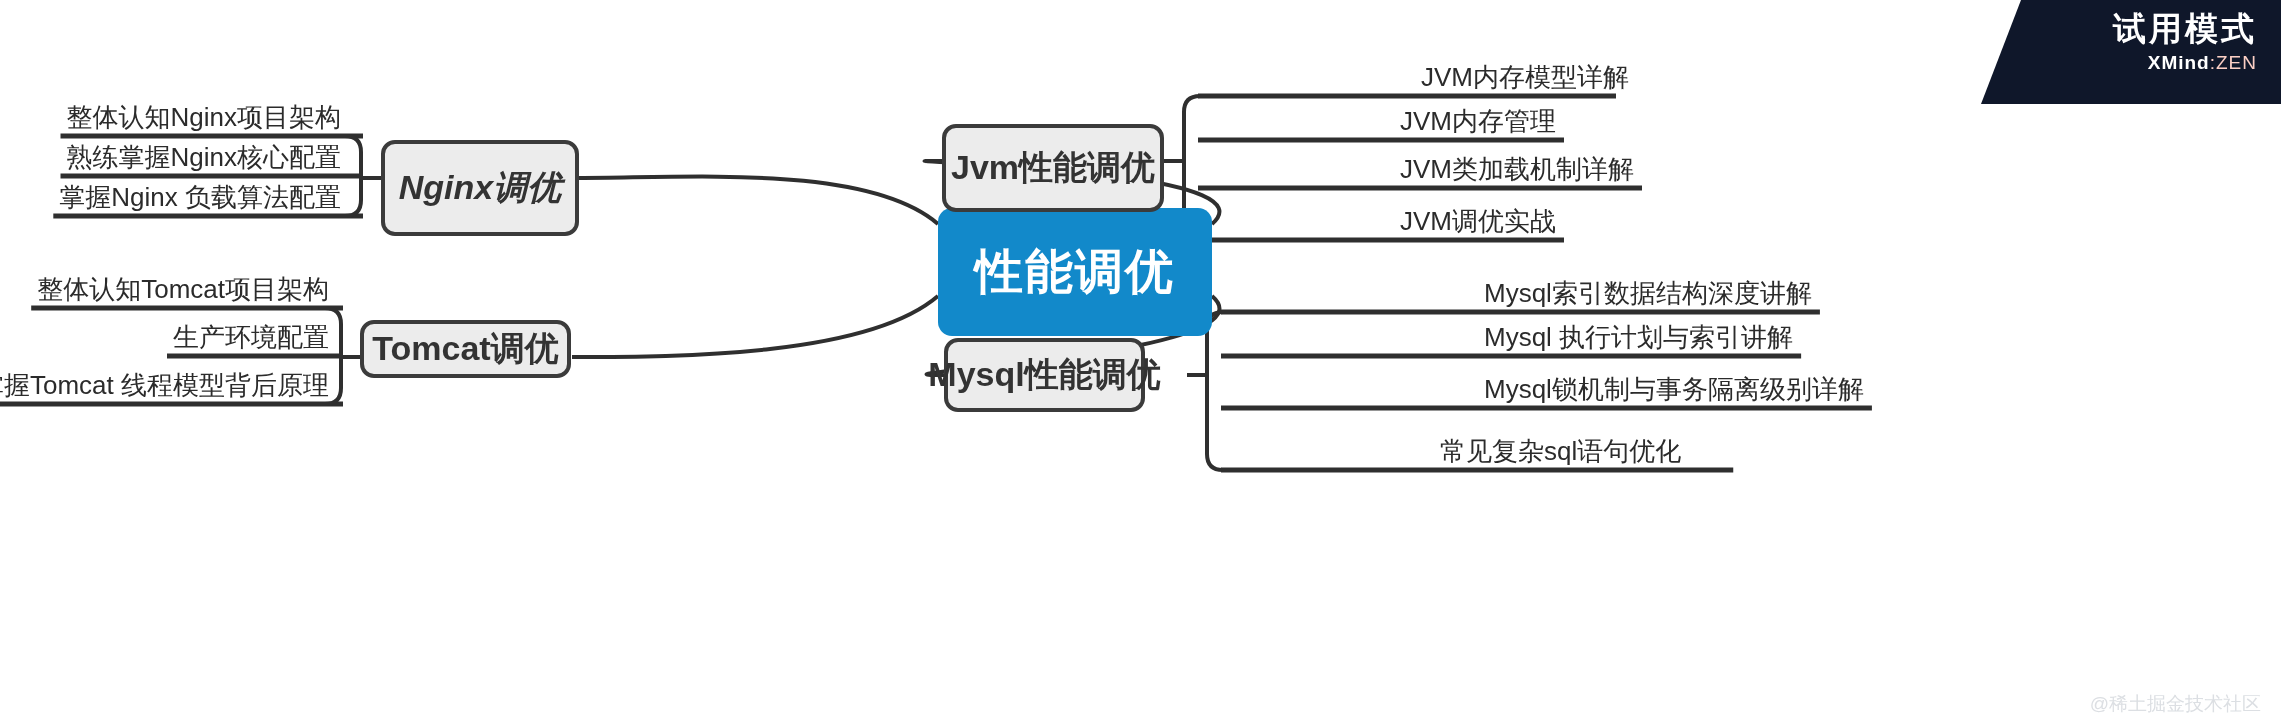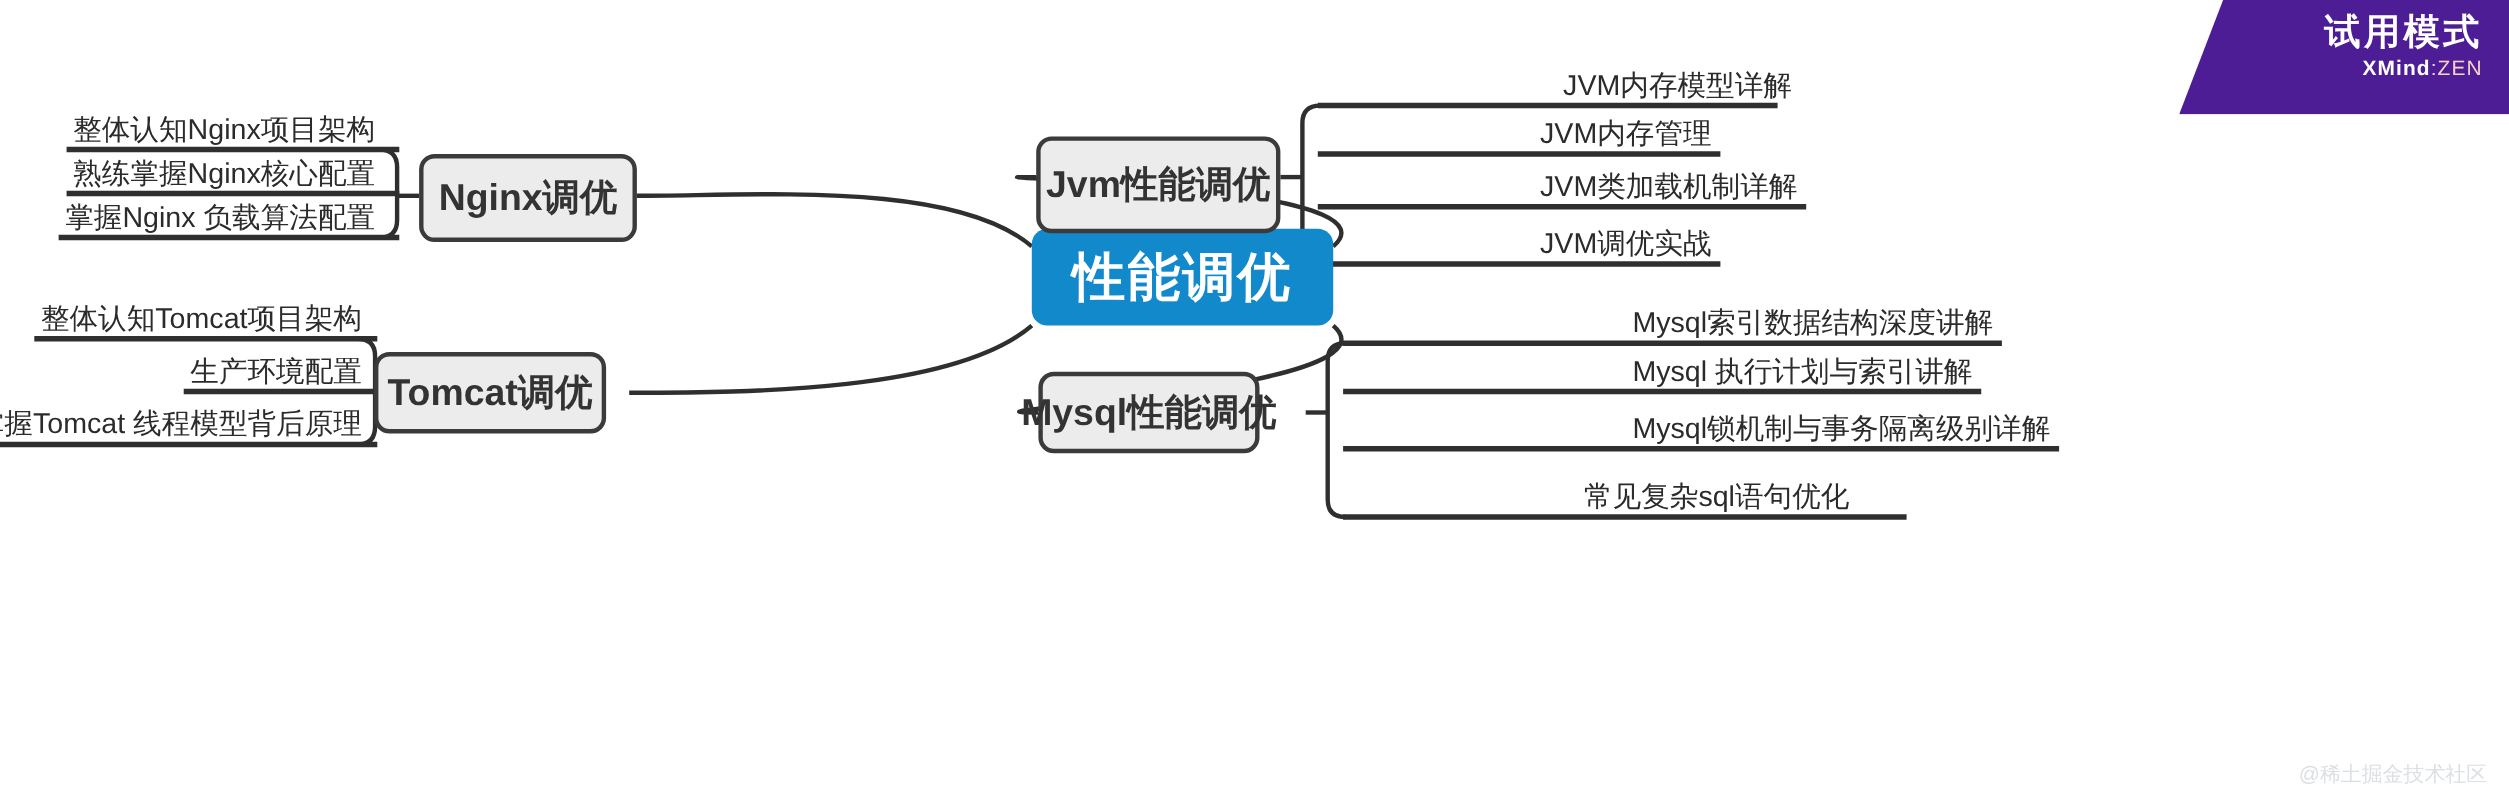--- a/index.html
+++ b/index.html
@@ -65,21 +65,21 @@
   .leaf-left  { text-align: left; }
   .leaf-right { text-align: left; }
 
   
   .ribbon {
     position: absolute;
     top: 0;
     right: 0;
     width: 300px;
     height: 104px;
-    background: #4c1d95;
+    background: #0f172a;
     clip-path: polygon(40px 0, 100% 0, 100% 100%, 0 100%);
     box-sizing: border-box;
     padding: 10px 24px 0 0;
     text-align: right;
     color: #ffffff;
   }
   .ribbon-title {
     font-size: 33px;
     font-weight: bold;
     letter-spacing: 3px;
@@ -137,29 +137,29 @@
         <path d="M 1184 161 L 1164 161" fill="none" stroke="#2f2f2f" stroke-width="4"></path>
         <line x1="1221" y1="312" x2="1819.90625" y2="312"></line>
         <line x1="1221" y1="356" x2="1801.125" y2="356"></line>
         <line x1="1221" y1="408" x2="1871.90625" y2="408"></line>
         <line x1="1221" y1="470" x2="1733.25" y2="470"></line>
         <path d="M 1223 312 Q 1207 312 1207 328 L 1207 454 Q 1207 470 1223 470" fill="none" stroke="#2f2f2f" stroke-width="4"></path>
         <path d="M 1207 375 L 1187 375" fill="none" stroke="#2f2f2f" stroke-width="4"></path>
       </g>
     </svg>
 
-  <div class="root-node" id="root-node" style="left:938px; top:208px; width:274px; height:88px;">
+  <div class="root-node" id="root-node" style="left:938px; top:208px; width:274px; height:128px;">
     <span>性能调优</span>
   </div>
 
-  <div class="branch-node" style="left:381px; top:140px; width:198px; height:80px;">
+  <div class="branch-node" style="left:381px; top:140px; width:198px; height:96px;font-style:italic;">
     <span>Nginx调优</span>
   </div>
 
-  <div class="branch-node" style="left:340px; top:320px; width:211px; height:74px;">
+  <div class="branch-node" style="left:360px; top:320px; width:211px; height:58px;">
     <span>Tomcat调优</span>
   </div>
 
   <div class="branch-node" style="left:942px; top:124px; width:222px; height:88px;">
     <span>Jvm性能调优</span>
   </div>
 
   <div class="branch-node" style="left:944px; top:338px; width:201px; height:74px;">
     <span>Mysql性能调优</span>
   </div>

